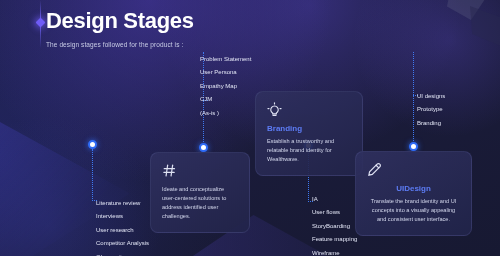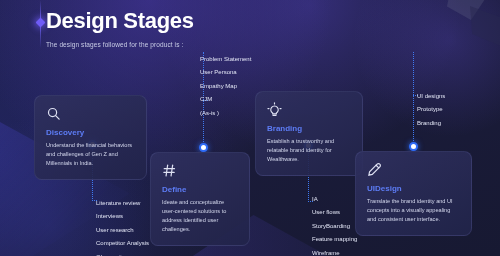--- a/index.html
+++ b/index.html
@@ -83,21 +83,21 @@
   }
   .card-icon svg { display:block; width:15px; height:15px; }
   .card-title {
     color:#5d7cf5; font-size:8px; font-weight:bold; margin-bottom:4px;
   }
   .card-desc { color:#d3d7ec; font-size:5.6px; line-height:1.62; }
 
   #card-discovery { left:34px; top:95px;  width:113px; }
   #card-define    { left:150px; top:152px; width:100px; }
   #card-ideation  { left:255px; top:91px;  width:108px; }
-  #card-uidesign  { left:355px; top:151px; width:117px; }
+  #card-uidesign  { left:355px; top:151px; width:117px;text-align:center; }
 
   
   .node {
     position:absolute; width:9px; height:9px; border-radius:50%;
     background:#ffffff; border:2.5px solid #2f6bf6;
     box-shadow:0 0 5px 1px rgba(47,107,246,0.55);
   }
   .vline { position:absolute; width:0; border-left:1px dotted #3f79f0; }
   .hline { position:absolute; height:0; border-top:1px dotted #3f79f0; }
 
@@ -154,41 +154,30 @@
   <div class="vline" id="v-discovery"></div>
   <div class="hline" id="h-discovery"></div>
   <div class="vline" id="v-ideation"></div>
   <div class="hline" id="h-ideation"></div>
 
   <div class="node" id="node-discovery"></div>
   <div class="node" id="node-define"></div>
   <div class="node" id="node-ideation"></div>
   <div class="node" id="node-uidesign"></div>
 
-  <div class="card" id="card-discovery">
-    <span class="card-icon">
-      <svg viewBox="0 0 24 24" fill="none" stroke="currentColor" stroke-width="1.9" stroke-linecap="round">
-        <circle cx="10.5" cy="10.5" r="6.5"></circle>
-          <line x1="15.4" y1="15.4" x2="21" y2="21"></line>
-      </svg>
-    </span>
-    <div class="card-title">Discovery</div>
-    <div class="card-desc">Understand the financial behaviors and challenges of Gen Z and Millennials in India.</div>
-  </div>
 
   <div class="card" id="card-define">
     <span class="card-icon">
       <svg viewBox="0 0 24 24" fill="none" stroke="currentColor" stroke-width="1.9" stroke-linecap="round">
         <line x1="9" y1="3.5" x2="6.5" y2="20.5"></line>
           <line x1="17" y1="3.5" x2="14.5" y2="20.5"></line>
         <line x1="3.5" y1="9" x2="20" y2="9"></line>
           <line x1="3" y1="15" x2="19.5" y2="15"></line>
       </svg>
     </span>
-    <div class="card-title">Define</div>
     <div class="card-desc">Ideate and conceptualize user-centered solutions to address identified user challenges.</div>
   </div>
 
   <div class="card" id="card-ideation">
     <span class="card-icon">
       <svg viewBox="0 0 24 24" fill="none" stroke="currentColor" stroke-width="1.8" stroke-linecap="round">
         <path d="M9 17.5a6 6 0 1 1 6 0v1.5H9z"></path>
           <line x1="9.5" y1="21.3" x2="14.5" y2="21.3"></line>
         <line x1="12" y1="1.3" x2="12" y2="3"></line>
           <line x1="3.2" y1="10.5" x2="1.5" y2="10.5"></line>

